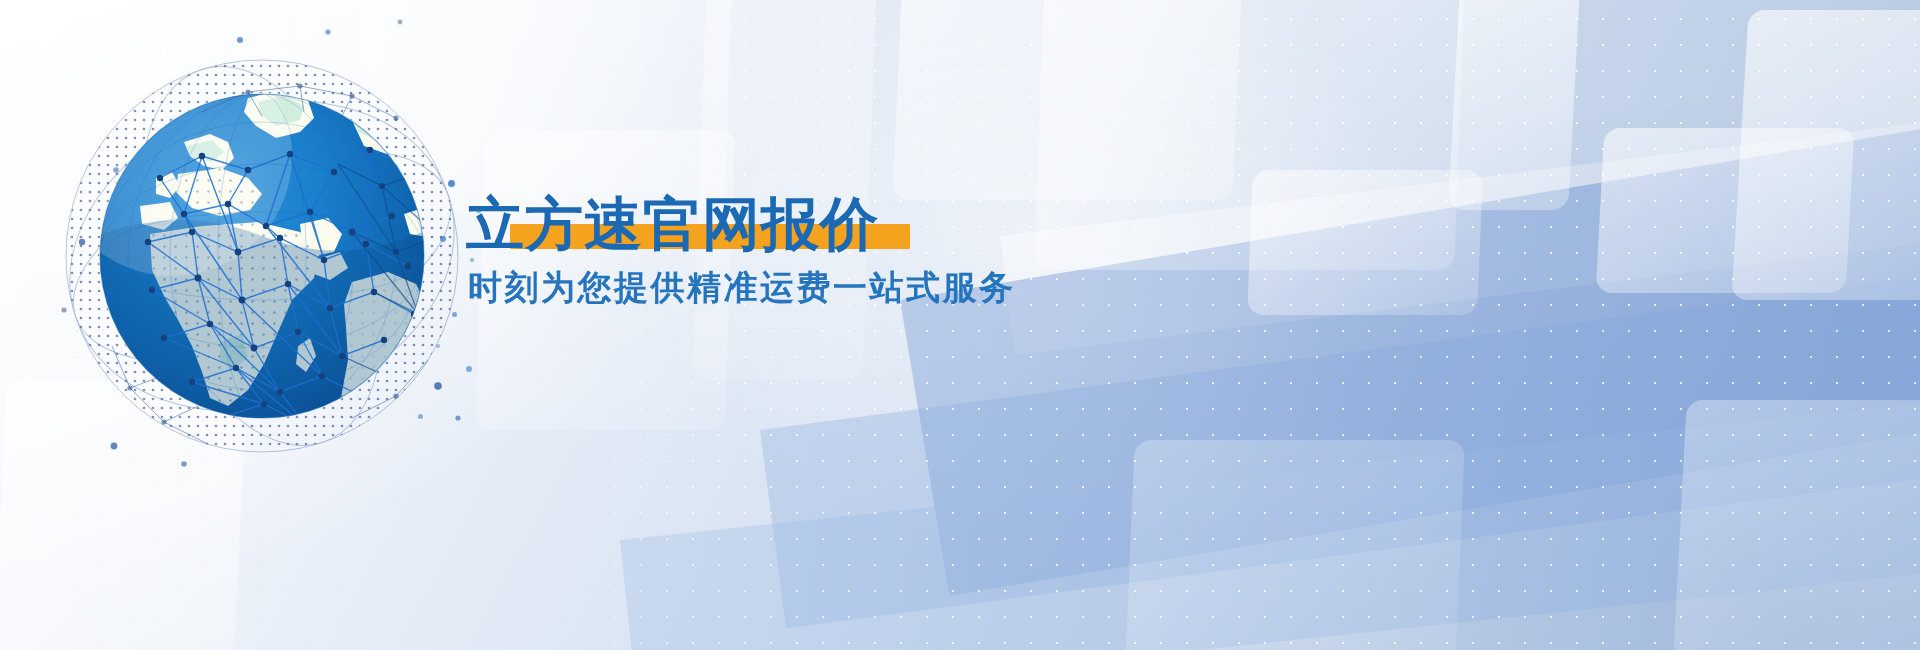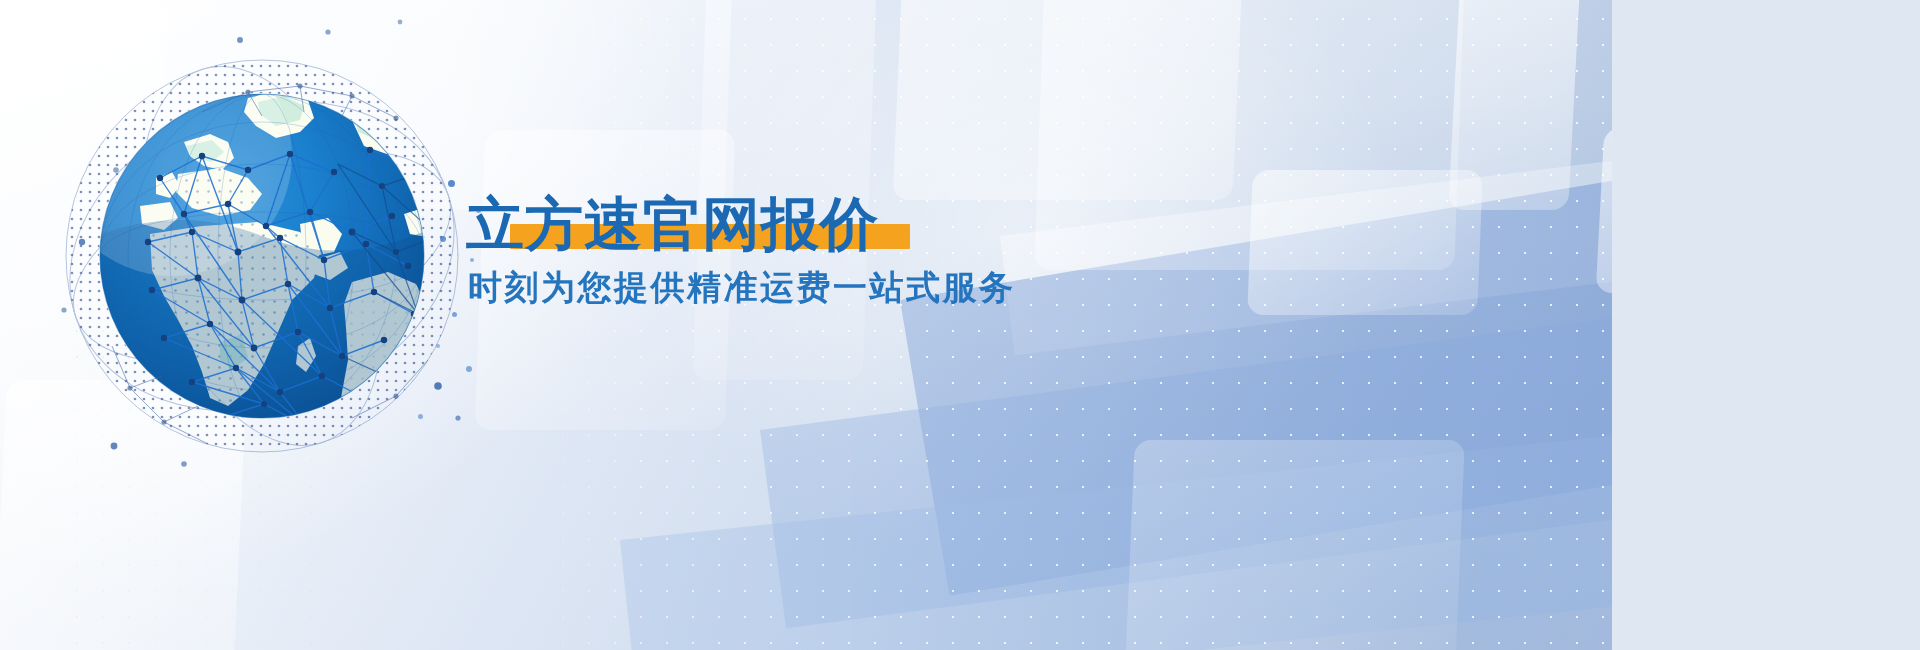--- a/index.html
+++ b/index.html
@@ -2,21 +2,21 @@
 <html><head>
 <meta charset="utf-8">
 <style>
   html,body{margin:0;padding:0;}
   body{
     width:1920px;height:650px;overflow:hidden;
     font-family:"Liberation Sans","DejaVu Sans",sans-serif;
     background:#dfe7f3;
   }
   #banner{
-    position:relative;width:1612px;height:650px;overflow:hidden;
+    position:relative;width:1920px;height:650px;overflow:hidden;
     background:
       linear-gradient(118deg,
         #fbfcfe 0%,
         #f3f6fb 14%,
         #e9eff8 27%,
         #dde6f4 42%,
         #d2deef 56%,
         #c6d5ea 70%,
         #bdcee6 82%,
         #b4c7e2 92%,

